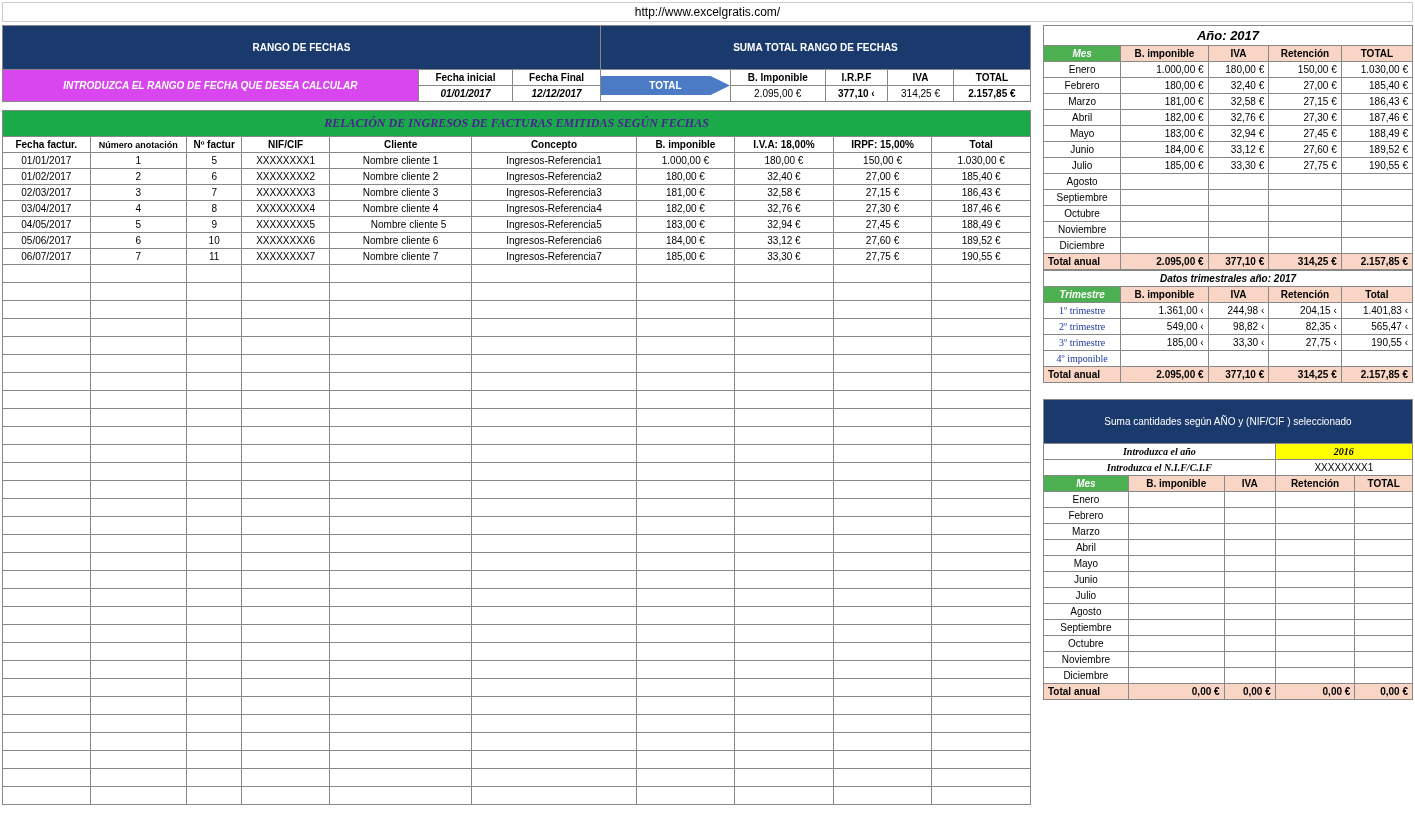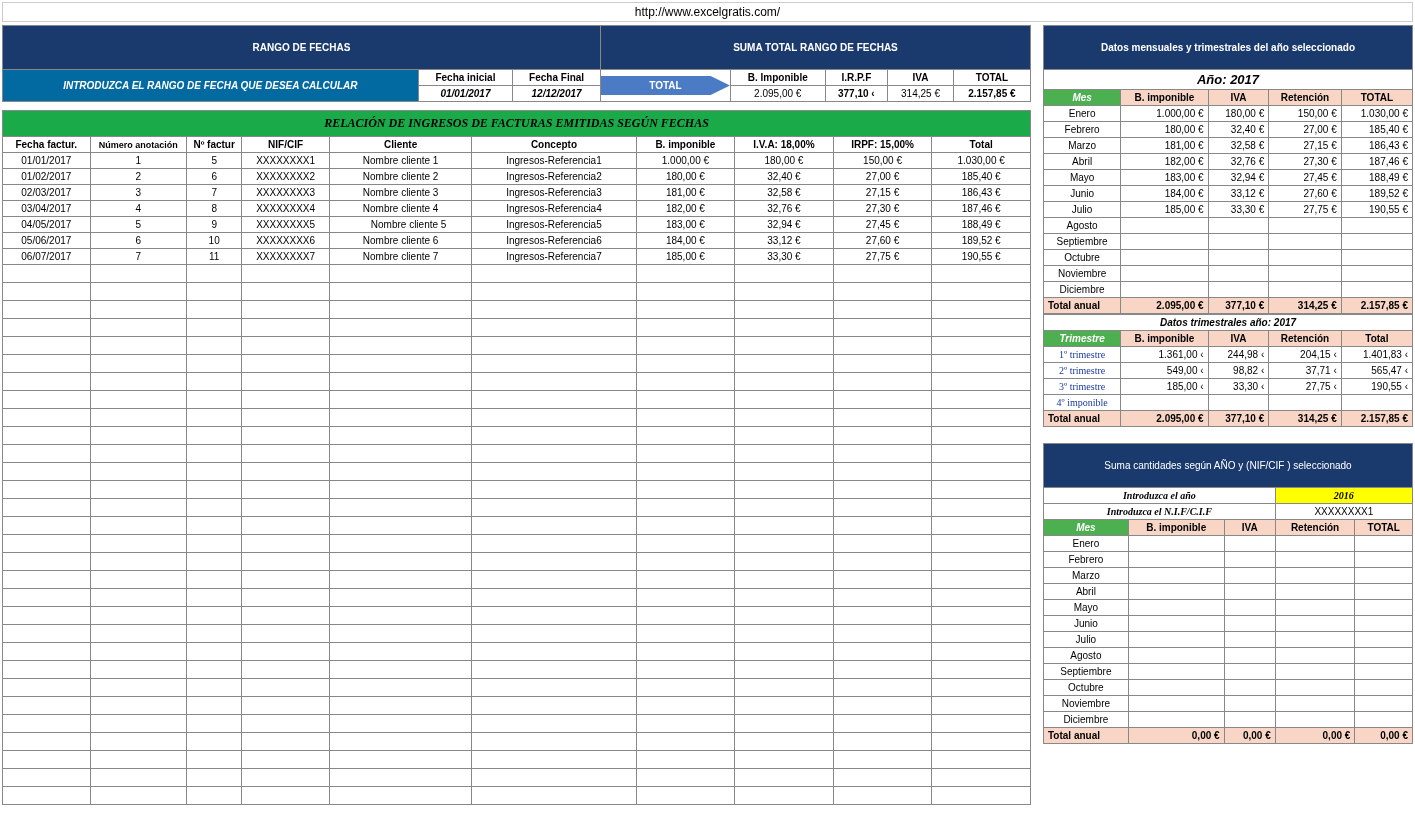--- a/index.html
+++ b/index.html
@@ -5,21 +5,21 @@
 * { box-sizing: border-box; margin: 0; padding: 0; }
 body { font-family: Arial, sans-serif; font-size: 11px; background: #fff; padding: 2px; }
 .url-bar { text-align: center; font-size: 12px; padding: 2px; border: 1px solid #ccc; margin-bottom: 3px; }
 .layout { display: flex; gap: 12px; }
 .left-panel { flex: 1; min-width: 0; }
 .right-panel { width: 370px; flex-shrink: 0; }
 table { border-collapse: collapse; width: 100%; }
 td, th { border: 1px solid #888; padding: 2px 4px; font-size: 10px; white-space: nowrap; }
 .dark-blue { background: #1a3a6e; color: #fff; font-weight: bold; text-align: center; padding: 16px; }
 .green-hdr { background: #4caf50; color: #fff; font-weight: bold; text-align: center; font-style: italic; }
-.green-title { background: #1aaa4a; color: #000000; font-weight: bold; text-align: center; font-family: serif; font-style: italic; font-size: 12px; padding: 5px; }
+.green-title { background: #1aaa4a; color: #4c1d95; font-weight: bold; text-align: center; font-family: serif; font-style: italic; font-size: 12px; padding: 5px; }
 .salmon { background: #f8d5c5; }
 .yellow { background: #ffff00; }
 .center { text-align: center; }
 .right { text-align: right; }
 .bold { font-weight: bold; }
 .italic { font-style: italic; }
 .header-cell { background: #fff; font-weight: bold; text-align: center; }
 .input-cell { font-style: italic; text-align: center; font-weight: bold; }
 .total-arrow {
   background: linear-gradient(to right, #4a7bc4, #4a7bc4);
@@ -39,21 +39,21 @@
 <div class="layout">
 <div class="left-panel">
 
 <table>
 <tbody>
           <tr>
   <td colspan="4" class="dark-blue">RANGO DE FECHAS</td>
   <td colspan="5" class="dark-blue">SUMA TOTAL RANGO DE FECHAS</td>
 </tr>
 <tr>
-  <td rowspan="2" colspan="2" class="green-hdr" style="background:#0369a1;color:#fff;">INTRODUZCA EL RANGO DE FECHA QUE DESEA CALCULAR</td>
+  <td rowspan="2" colspan="2" class="green-hdr" style="background:#d946ef;color:#fff;">INTRODUZCA EL RANGO DE FECHA QUE DESEA CALCULAR</td>
   <td class="header-cell">Fecha inicial</td>
   <td class="header-cell">Fecha Final</td>
   <td rowspan="2" style="width:130px;padding:0;">
               <div class="total-arrow">TOTAL</div>
             </td>
   <td class="header-cell">B. Imponible</td>
   <td class="header-cell">I.R.P.F</td>
   <td class="header-cell">IVA</td>
   <td class="header-cell">TOTAL</td>
 </tr>
@@ -535,23 +535,20 @@
           </tr>
         </tbody>
 </table>
 
 </div>
 
 <div class="right-panel">
 
 <table>
 <tbody>
-          <tr>
-            <td colspan="5" class="dark-blue">Datos mensuales y trimestrales del año seleccionado</td>
-          </tr>
 <tr>
             <td colspan="5" class="center bold italic" style="font-size:13px;">Año:  2017</td>
           </tr>
 <tr id="monthly-headers">
             <td class="bold center green-hdr" style="background: rgb(76, 175, 80); color: rgb(255, 255, 255);">Mes</td>
             <td class="bold center salmon">B. imponible</td>
             <td class="bold center salmon">IVA</td>
             <td class="bold center salmon">Retención</td>
             <td class="bold center salmon">TOTAL</td>
           </tr>
@@ -671,21 +668,21 @@
             <td class="center small" style="color: rgb(26, 58, 158);">1º trimestre</td>
             <td class="right">1.361,00 ‹</td>
             <td class="right">244,98 ‹</td>
             <td class="right">204,15 ‹</td>
             <td class="right">1.401,83 ‹</td>
           </tr>
           <tr>
             <td class="center small" style="color: rgb(26, 58, 158);">2º trimestre</td>
             <td class="right">549,00 ‹</td>
             <td class="right">98,82 ‹</td>
-            <td class="right">37,71 ‹</td>
+            <td class="right">82,35 ‹</td>
             <td class="right">565,47 ‹</td>
           </tr>
           <tr>
             <td class="center small" style="color: rgb(26, 58, 158);">3º trimestre</td>
             <td class="right">185,00 ‹</td>
             <td class="right">33,30 ‹</td>
             <td class="right">27,75 ‹</td>
             <td class="right">190,55 ‹</td>
           </tr>
           <tr>

